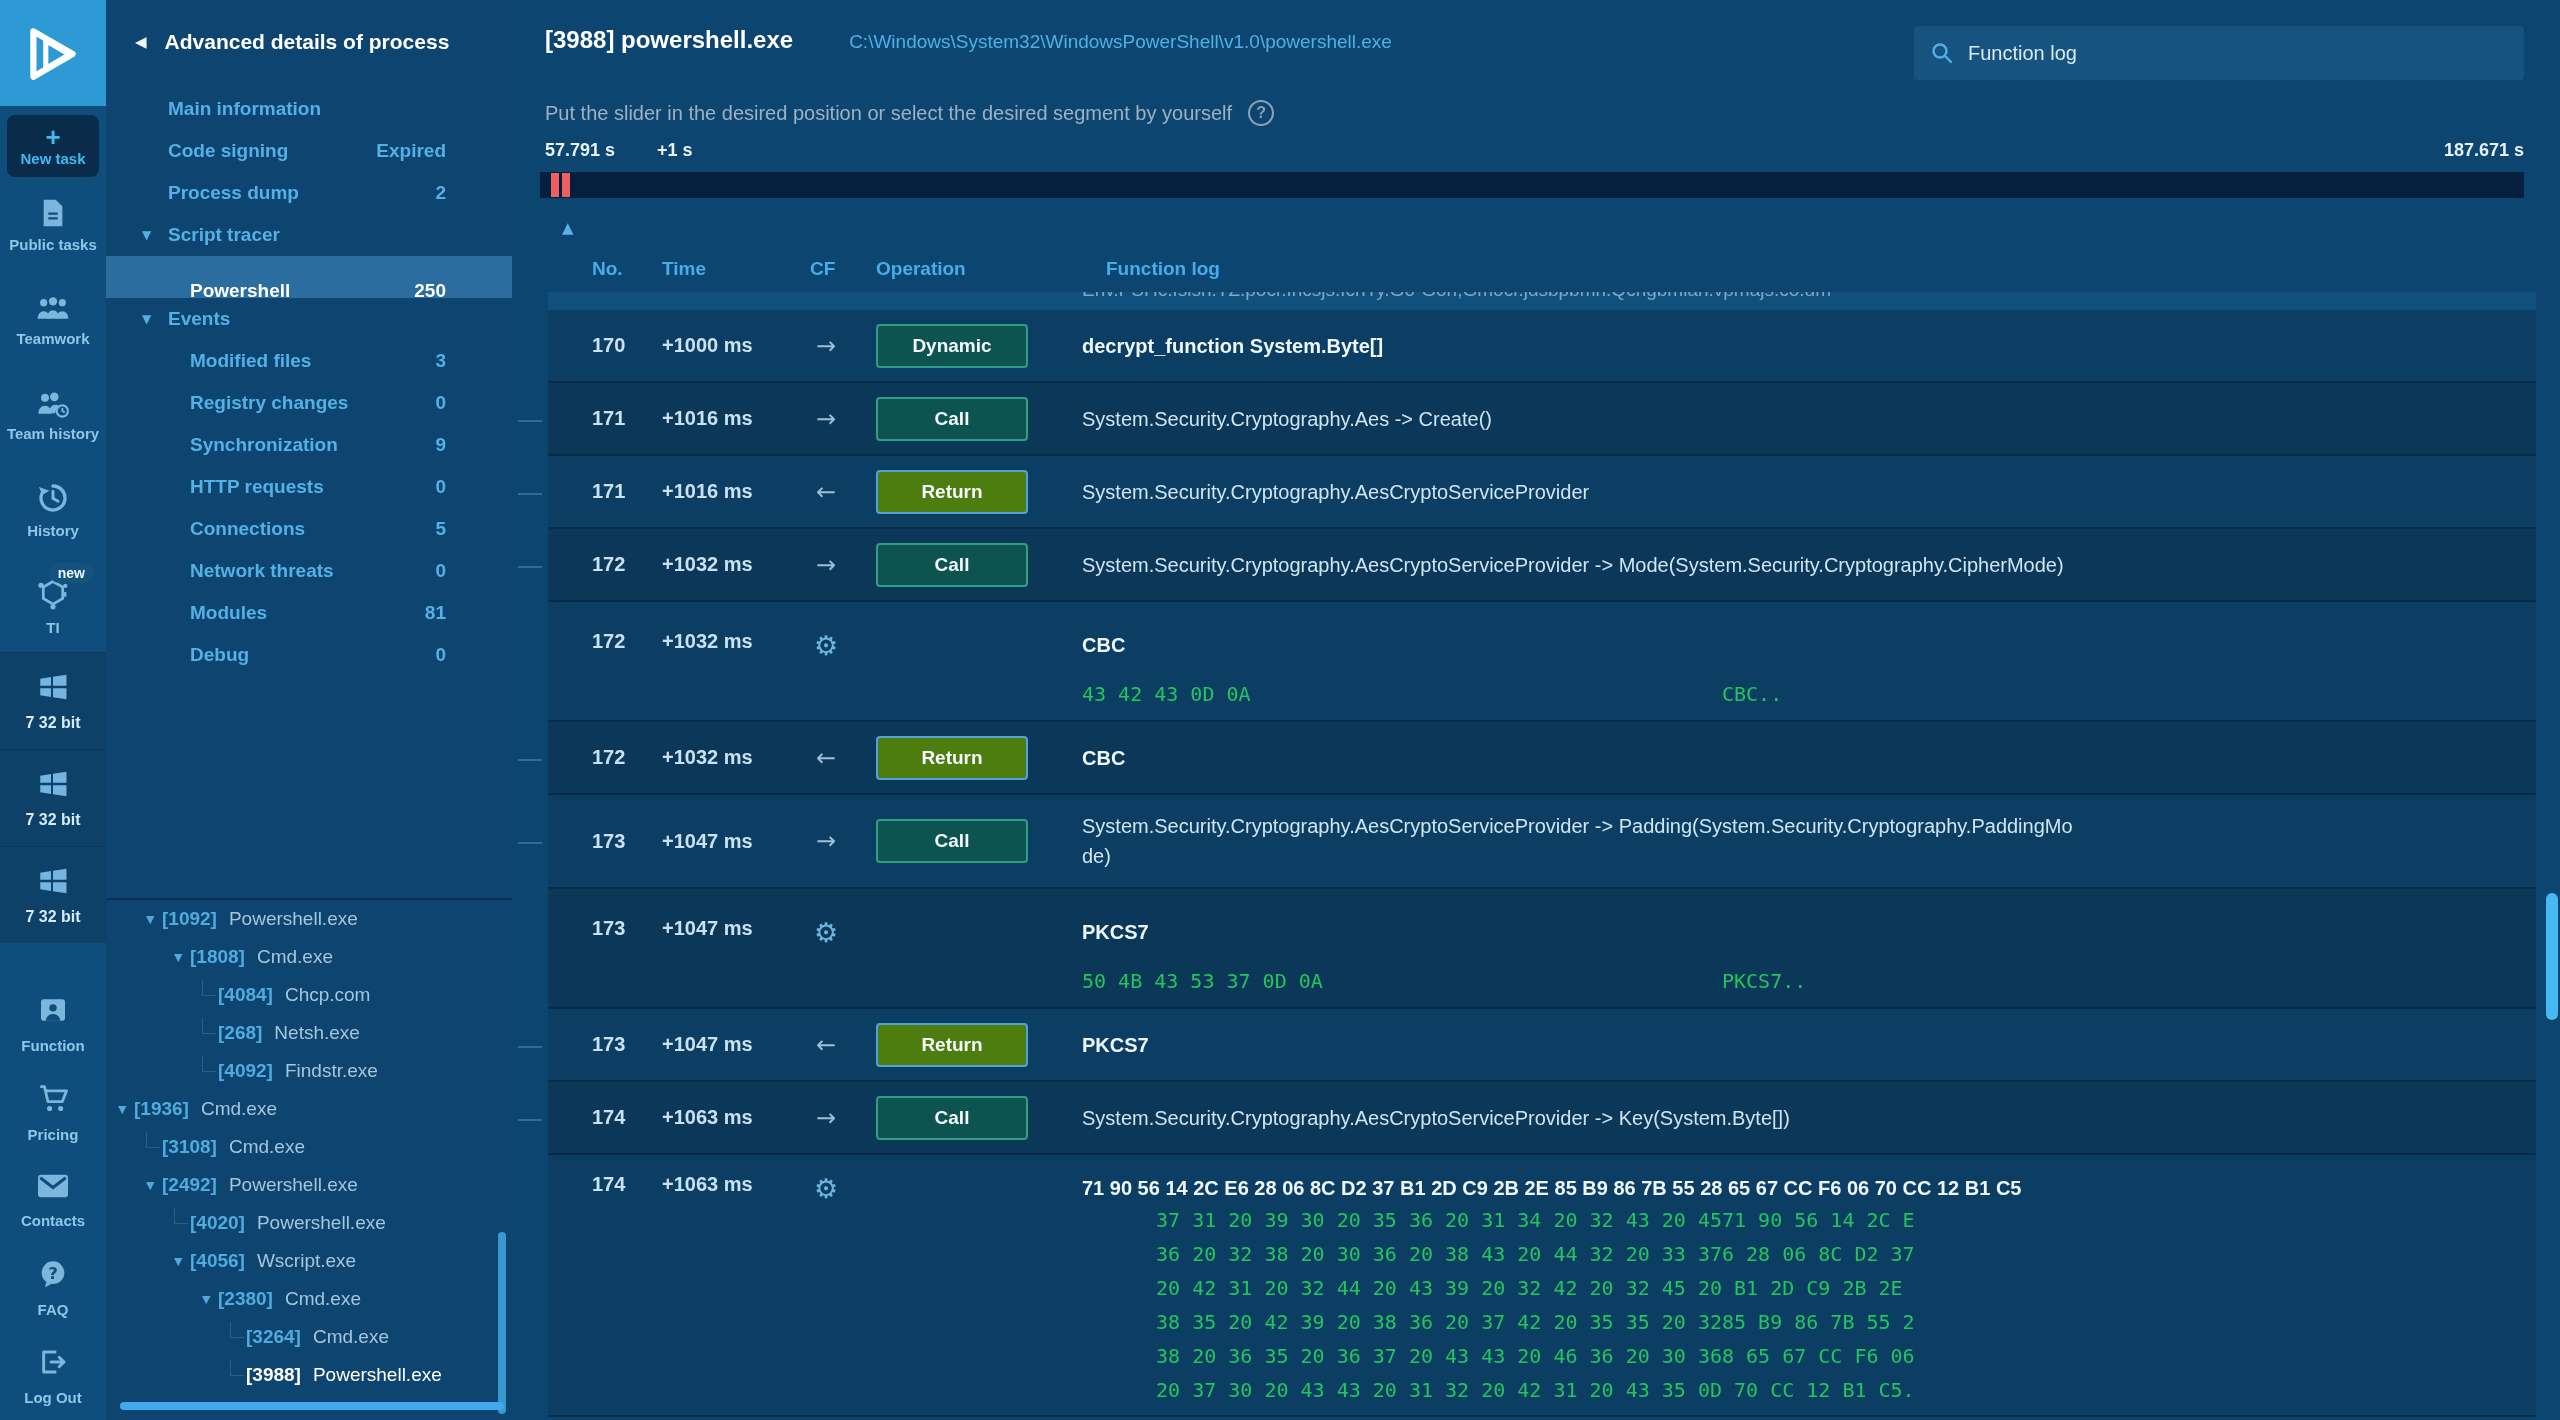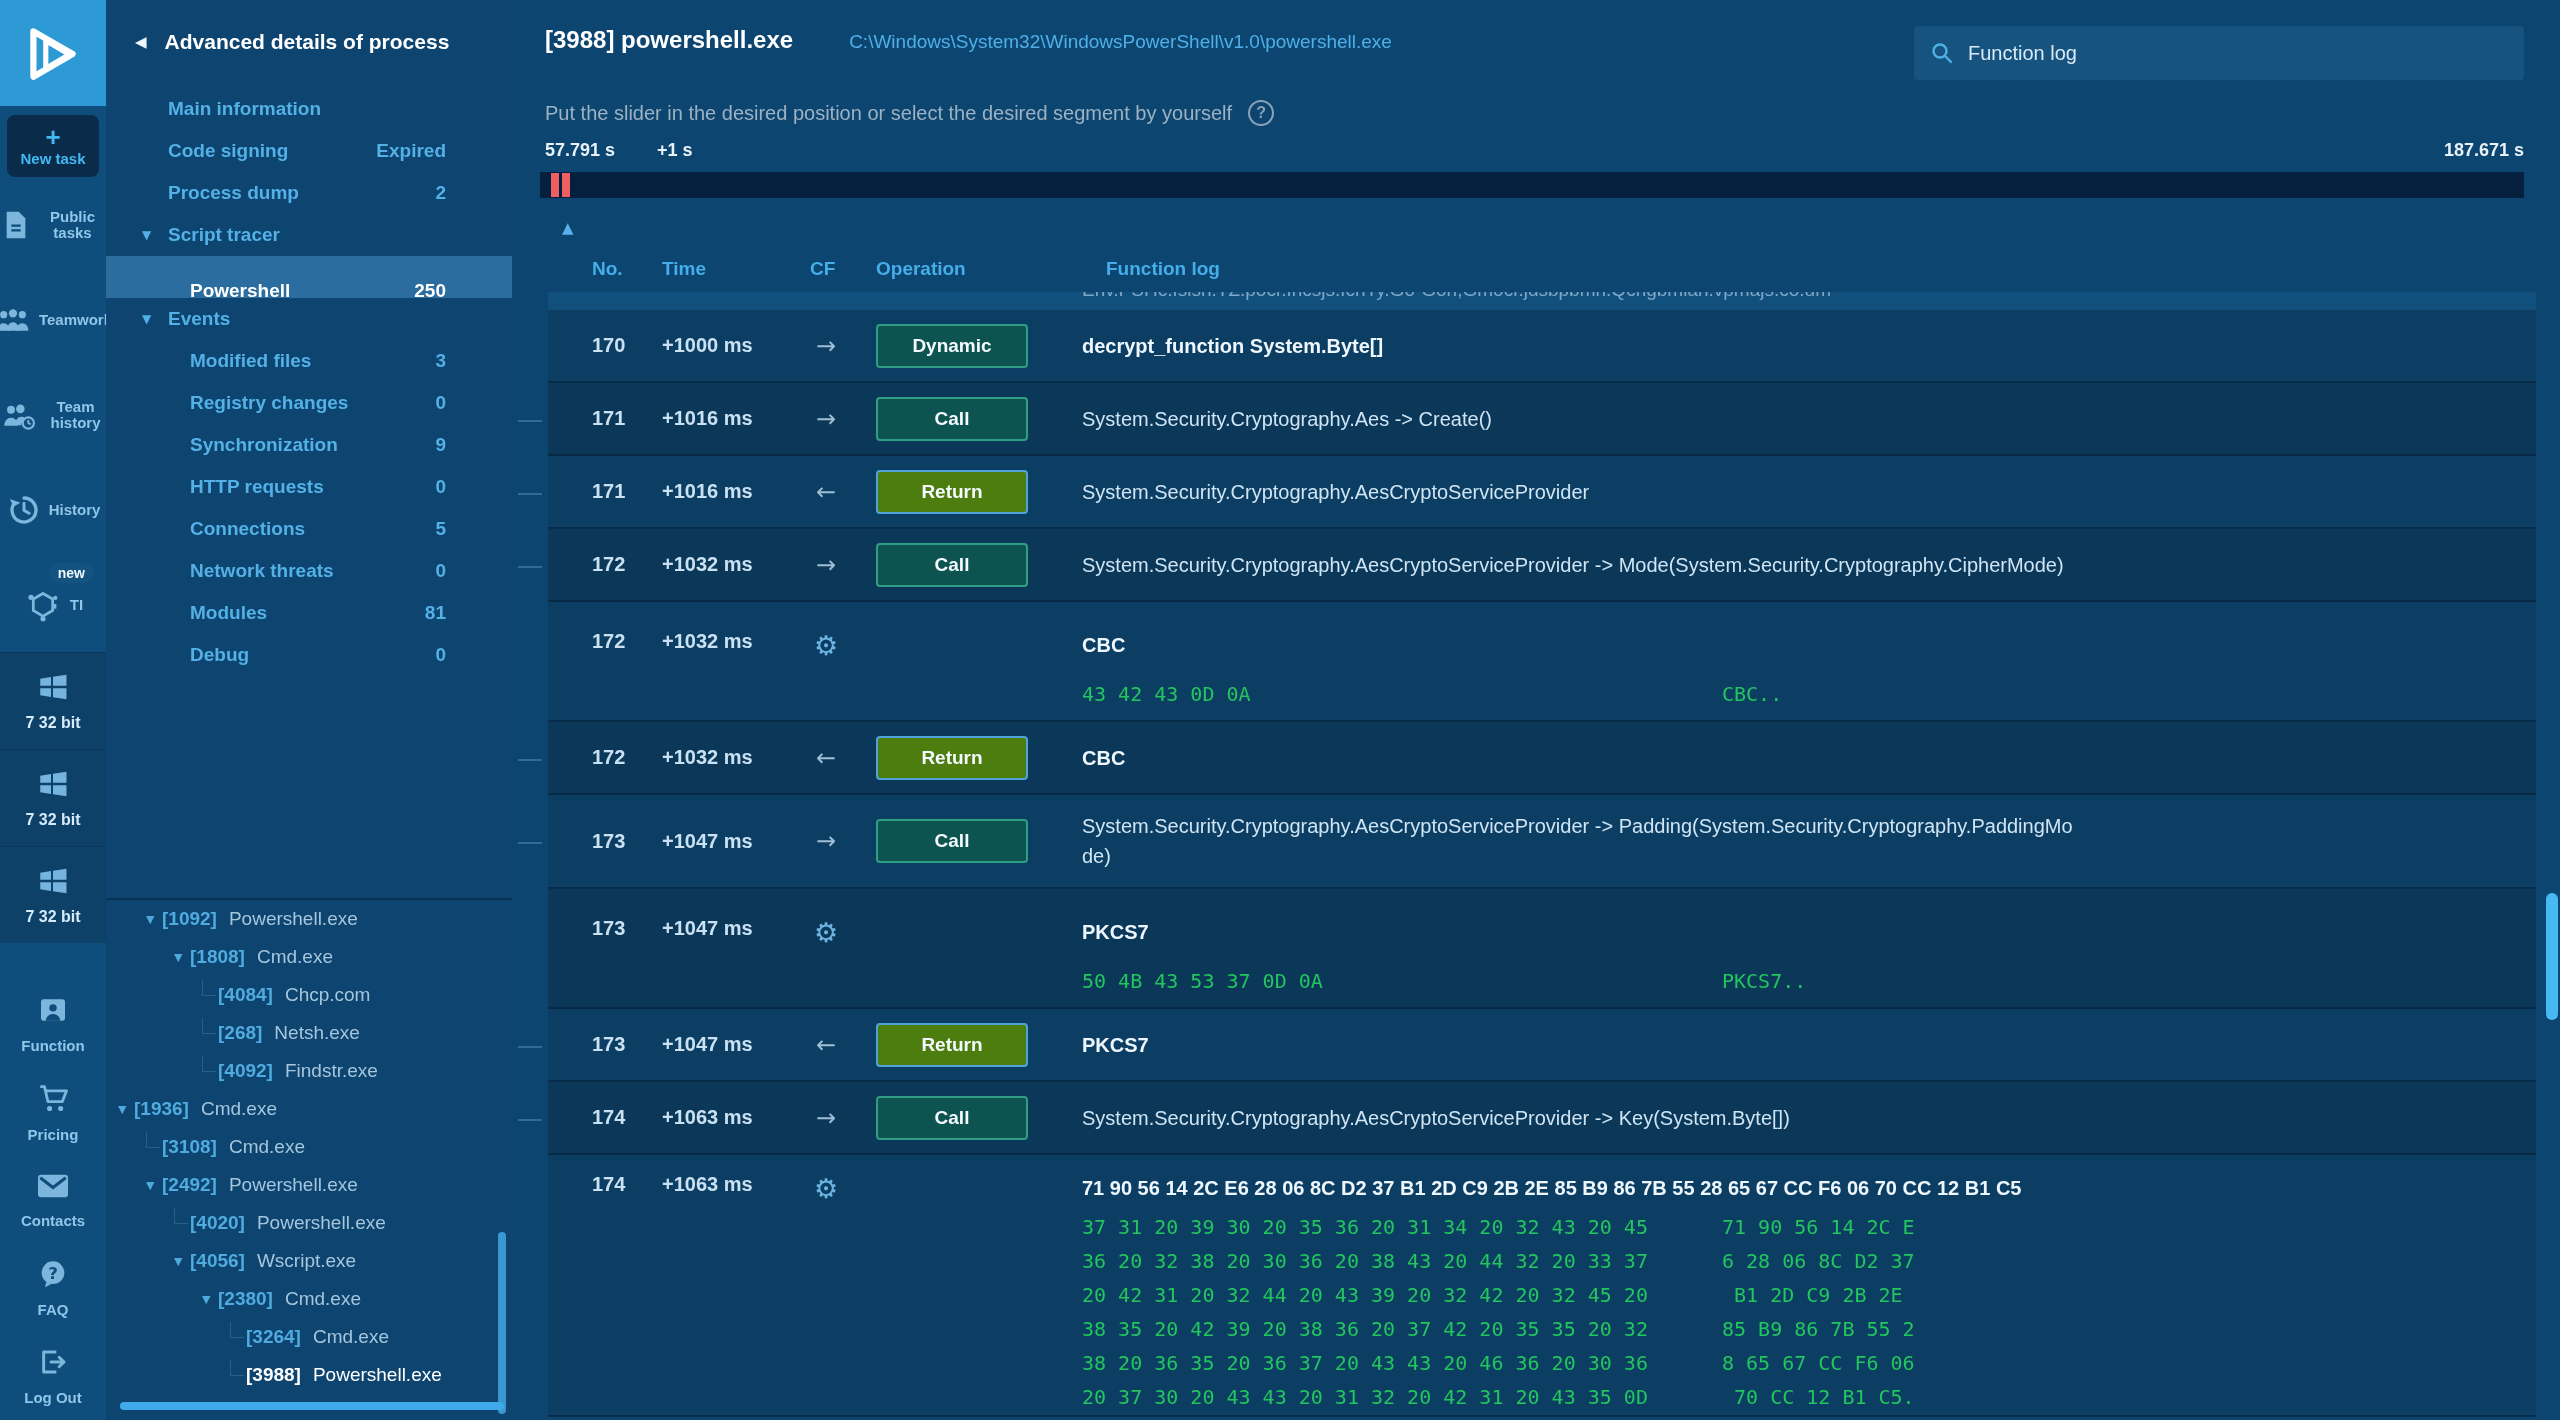--- a/index.html
+++ b/index.html
@@ -6,21 +6,21 @@
   *{box-sizing:border-box;}
   #app{position:relative;width:2560px;height:1420px;overflow:hidden;background:#0d4571;color:#cfe5f4;}
   .glyph{font-family:"DejaVu Sans",sans-serif;}
 
   
   #iconbar{position:absolute;left:0;top:0;width:106px;height:1420px;background:#0f4d7c;display:flex;flex-direction:column;align-items:stretch;}
   #logo{width:106px;height:106px;background:#2d99d5;display:flex;align-items:center;justify-content:center;cursor:pointer;}
   #newtask{margin:9px 7px 0 7px;height:62px;border-radius:8px;background:#0a2c4a;display:flex;flex-direction:column;align-items:center;justify-content:center;gap:2px;cursor:pointer;}
   #newtask .plus{color:#41b9f2;font-size:26px;line-height:22px;font-weight:700;}
   #newtask .nt-label{color:#41b9f2;font-size:15px;font-weight:700;}
-  .side-item{height:95px;display:flex;flex-direction:row;align-items:center;justify-content:center;gap:7px;cursor:pointer;position:relative;}
+  .side-item{height:95px;display:flex;flex-direction:column;align-items:center;justify-content:center;gap:7px;cursor:pointer;position:relative;}
   .side-item .lbl{font-size:15px;font-weight:700;color:#8fc6ea;text-align:center;line-height:16px;}
   .side-item svg{display:block;}
   .env-item{height:97px;background:#0d4168;border-top:1px solid #0a3558;display:flex;flex-direction:column;align-items:center;justify-content:center;gap:6px;cursor:pointer;}
   .env-item .lbl{font-size:16px;font-weight:700;color:#d5ebfa;}
   .badge-new{position:absolute;top:6px;right:12px;background:#14537f;color:#eef7fd;font-size:14px;font-weight:700;padding:2px 9px;border-radius:10px;}
   #side-spacer{flex:1;}
   .foot-item{height:88px;display:flex;flex-direction:column;align-items:center;justify-content:center;gap:7px;cursor:pointer;}
   .foot-item .lbl{font-size:15px;font-weight:700;color:#8fc6ea;}
 
   
@@ -89,21 +89,21 @@
   .op-call{background:#0d5350;border:2px solid #2f9e85;}
   .op-return{background:#4d7c0f;border:2px solid #4fa3d9;}
   .c-log{padding:0 20px 0 34px;font-size:20px;color:#cfe5f4;line-height:30px;word-break:break-word;}
   .c-log .line{line-height:30px;}
   .boldtxt{color:#eef7fd;font-weight:700;}
   .trow.gear-sm .c-no,.trow.gear-sm .c-time,.trow.gear-sm .c-cf{padding-top:28px;}
   .trow.gear-sm .c-log{padding-top:28px;}
   .trow.gear-lg .c-no,.trow.gear-lg .c-time,.trow.gear-lg .c-cf{padding-top:18px;}
   .trow.gear-lg .c-log{padding-top:18px;}
   .hexlines{margin-top:17px;}
-  .trow.gear-lg .hexlines{margin-top:7px;}
+  .trow.gear-lg .hexlines{margin-top:0;text-align:right;}
   .hexline{display:flex;line-height:34px;font-family:"DejaVu Sans Mono",monospace;font-size:20px;color:#22c55e;white-space:pre;}
   .hexline .hx{width:640px;flex:0 0 640px;}
   #clip-row{height:18px;overflow:hidden;margin-left:36px;background:#11507c;position:relative;}
   #clip-row .ct{position:absolute;left:534px;top:-13px;font-size:19px;color:#7fa8c8;filter:blur(.6px);white-space:nowrap;}
   #main-vscroll{position:absolute;right:2px;top:893px;width:12px;height:127px;background:#46b9f3;border-radius:6px;cursor:pointer;}
 </style>
 </head>
 <body>
 
 <div id="app">

